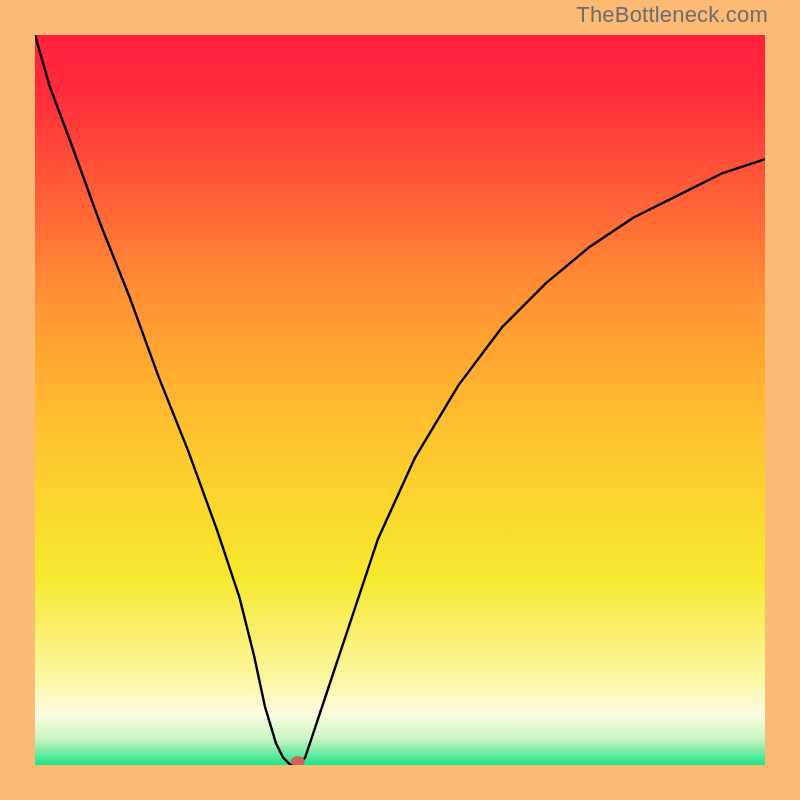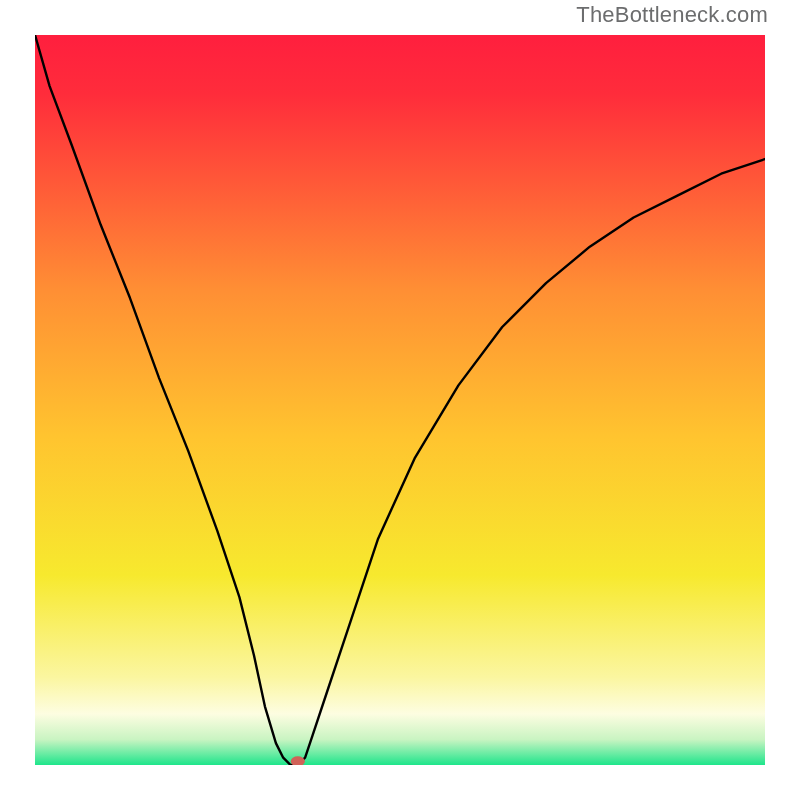--- a/index.html
+++ b/index.html
@@ -8,21 +8,21 @@
     width: 800px;
     height: 800px;
     background: #000;
     overflow: hidden;
     font-family: Arial, Helvetica, sans-serif;
   }
   .frame {
     position: absolute;
     left: 0; top: 0;
     width: 800px; height: 800px;
-    background: #ffffff;
+    background: #fdba74;
   }
   .watermark {
     position: absolute;
     top: 2px;
     right: 32px;
     color: #6c6d6e;
     font-size: 22px;
     font-weight: 500;
     letter-spacing: 0.2px;
   }

